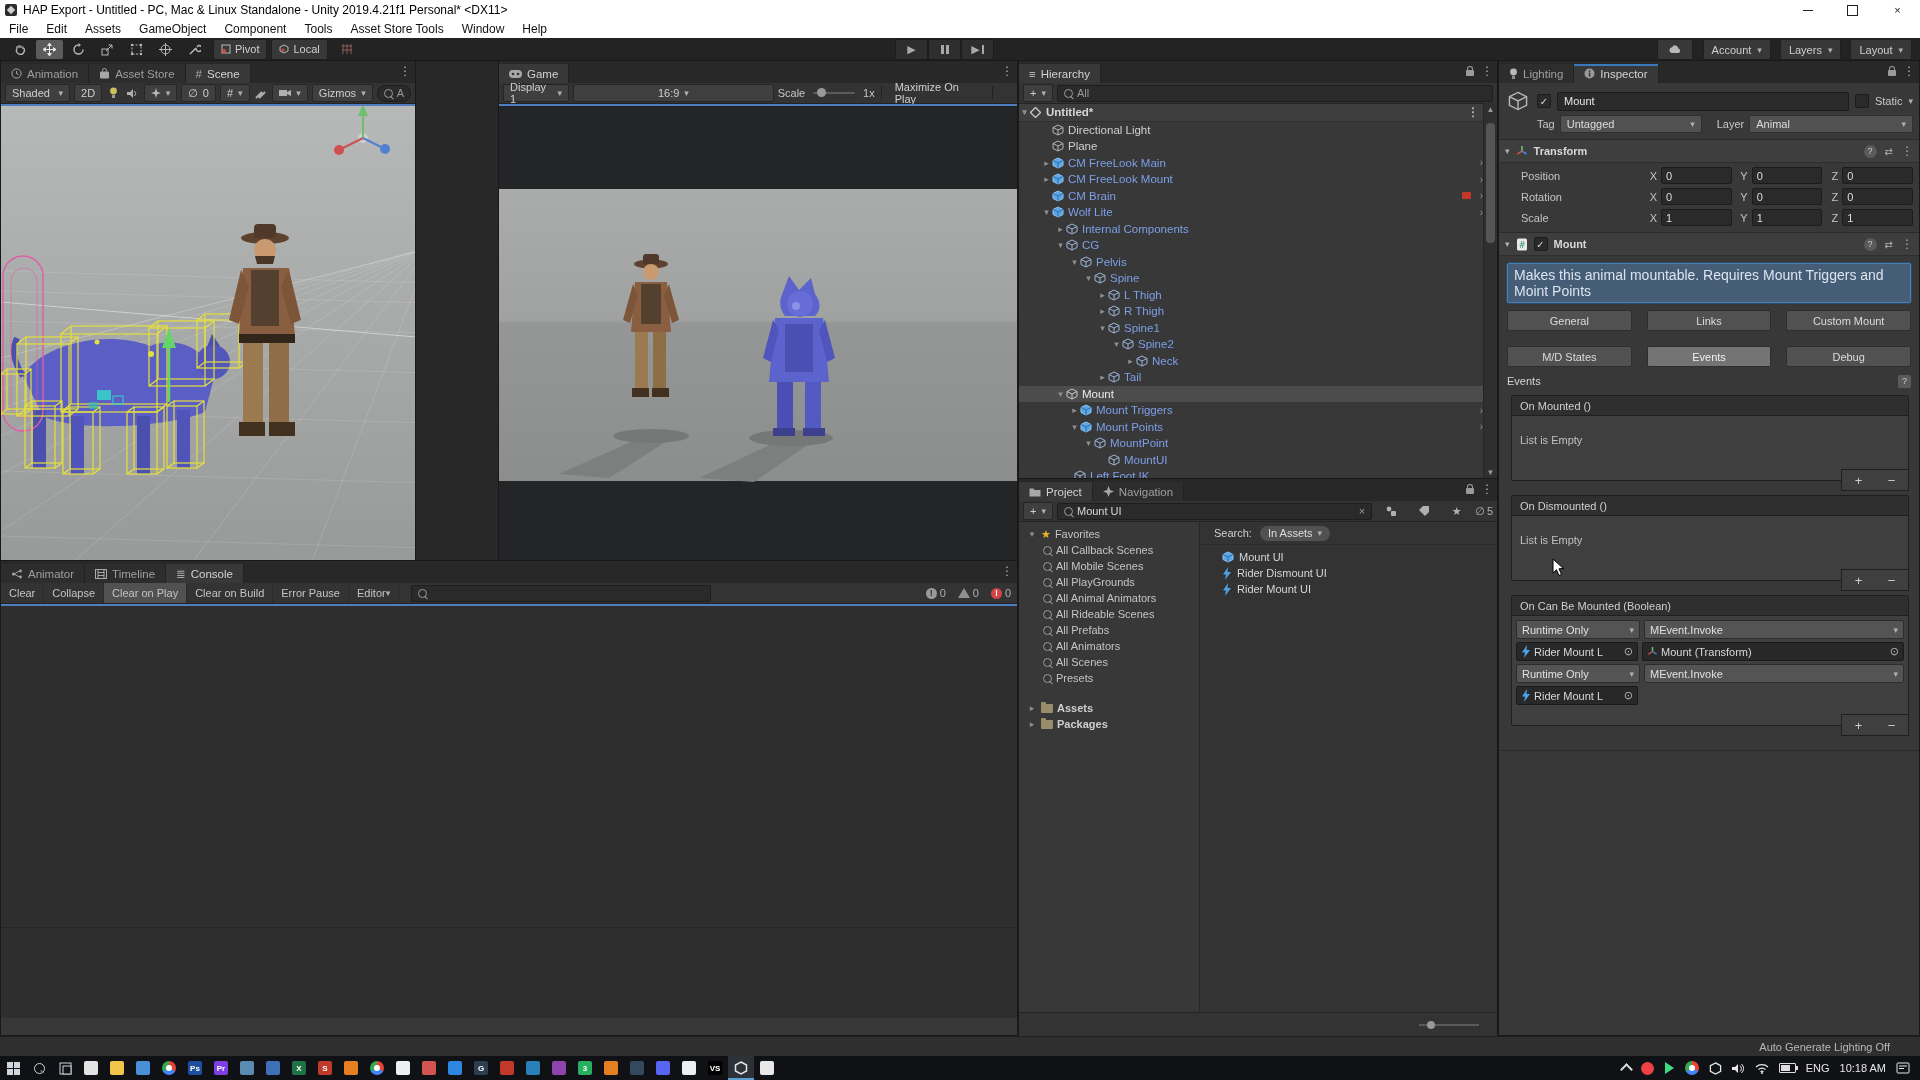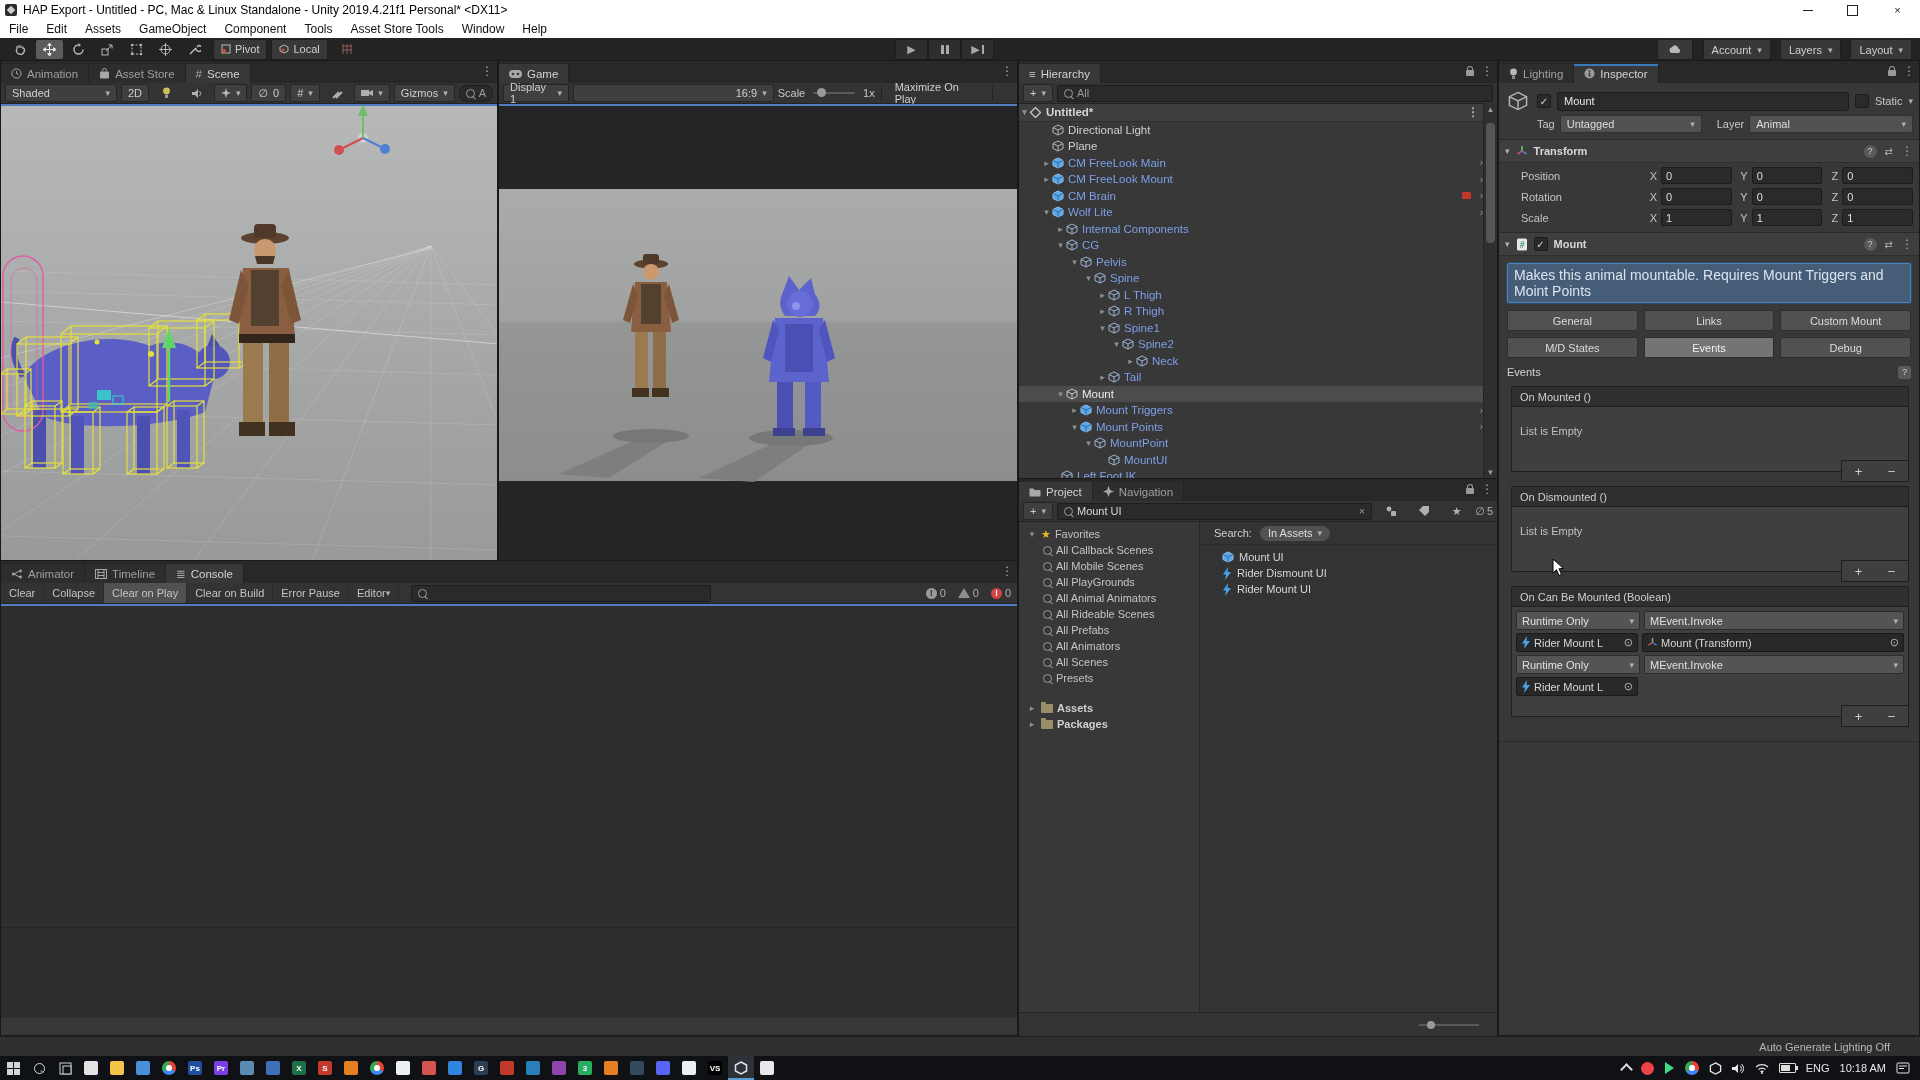--- a/index.html
+++ b/index.html
@@ -44,21 +44,21 @@
   .kebab{color:#b5b5b5;font-size:12px;letter-spacing:0}
   .lock{position:relative;width:8px;height:6px;background:#9a9a9a;border-radius:1px;margin-top:4px}
   .lock:before{content:"";position:absolute;left:1px;top:-4px;width:4px;height:4px;border:1px solid #9a9a9a;border-bottom:none;border-radius:3px 3px 0 0}
   .ptoolbar{height:20px;background:#333333;border-bottom:1px solid #232323;display:flex;align-items:center;padding:0 4px;gap:4px}
   .mini-dd{height:16px;display:flex;align-items:center;gap:5px;background:#3f3f3f;border:1px solid #262626;border-radius:2px;padding:0 6px;color:#cfcfcf}
   .search-box{height:15px;background:#2a2a2a;border:1px solid #1d1d1d;border-radius:8px;display:flex;align-items:center;padding:0 6px;gap:4px;color:#9a9a9a}
   .mag{position:relative;width:7px;height:7px;border:1px solid #9a9a9a;border-radius:50%;flex:none}
   .mag:after{content:"";position:absolute;left:6px;top:6px;width:4px;height:1px;background:#9a9a9a;transform:rotate(45deg);transform-origin:0 0}
 
   
-  #scene-panel{left:0;top:60px;width:498px;height:500px}
+  #scene-panel{left:0;top:60px;width:416px;height:500px}
   #game-panel{left:498px;top:60px;width:520px;height:500px}
   .viewport{position:relative;width:100%;height:458px;border-top:2px solid #4f7dbf;overflow:hidden}
   #scene-viewport{background:linear-gradient(#b7b9b8,#9b9d9c)}
   #game-viewport{background:#242526}
   .vtb-sep{width:1px;height:14px;background:#222;margin:0 2px}
   .scale-track{width:44px;height:2px;background:#5a5a5a;border-radius:1px;position:relative;margin:0 4px}
   .scale-knob{position:absolute;left:4px;top:-4px;width:9px;height:9px;border-radius:50%;background:#999}
 
   
   #console-panel{left:0;top:560px;width:1018px;height:476px}
@@ -117,21 +117,21 @@
   .comp-header{height:22px;display:flex;align-items:center;gap:6px;background:#3e3e3e;padding:0 6px;border-bottom:1px solid #2e2e2e}
   .comp-title{font-weight:bold;color:#d8d8d8}
   .comp-right{margin-left:auto;display:flex;align-items:center;gap:8px;color:#b5b5b5}
   .qmark{width:13px;height:13px;border-radius:50%;background:#5a5a5a;color:#cfcfcf;display:flex;align-items:center;justify-content:center;font-size:9px}
   .preset-ico{font-size:10px;color:#b5b5b5}
   .trow{display:flex;align-items:center;height:21px;padding:0 6px;gap:4px}
   .trow .tlabel{width:120px;color:#c4c4c4}
   .axis-lbl{width:12px;text-align:right;color:#c4c4c4}
   .num-field{flex:1;height:15px;background:#2a2a2a;border:1px solid #1c1c1c;border-radius:2px;display:flex;align-items:center;padding:0 4px;color:#dfdfdf}
   #help-box{margin:7px 8px;background:#455d77;border:1px solid #4e7fb1;box-shadow:0 0 0 1px #2b4c6d;border-radius:2px;padding:3px 6px;color:#dbe4ee;font-size:14px}
-  #mount-tabs{display:grid;grid-template-columns:1fr 1fr 1fr;gap:6px;margin:4px 8px}
+  #mount-tabs{display:grid;grid-template-columns:1fr 1fr 1fr;gap:15px;margin:4px 8px}
   .mtab{height:19px;background:#515151;border:1px solid #2e2e2e;border-radius:2px;display:flex;align-items:center;justify-content:center;color:#dcdcdc}
   .mtab.active{background:#747474;color:#f0f0f0}
   #events-title-row{display:flex;align-items:center;height:20px;padding:0 8px;margin-top:2px}
   #events-title-row .q{margin-left:auto}
   .evgroup{margin:4px 10px 14px 12px;border:1px solid #1f1f1f;border-radius:2px;background:#3f3f3f;position:relative}
   .evheader{height:19px;background:#2f2f2f;border-bottom:1px solid #1f1f1f;display:flex;align-items:center;padding:0 8px;color:#cfcfcf;border-radius:2px 2px 0 0}
   .evempty{padding:18px 8px 22px 8px;color:#c0c0c0}
   .evfooter{height:12px;position:relative}
   .pm-box{position:absolute;right:-1px;bottom:-11px;width:66px;height:20px;background:#3f3f3f;border:1px solid #1f1f1f;display:flex}
   .pm{flex:1;display:flex;align-items:center;justify-content:center;color:#cfcfcf;font-size:13px}
@@ -536,21 +536,21 @@
       </div>
       <div class="strip-right">
           <span class="kebab">⋮</span>
         </div>
     </div>
     <div class="ptoolbar">
       <div class="mini-dd">
           <span>Display 1</span>
           <span class="caret">▾</span>
         </div>
-      <div class="mini-dd" style="width:196px;justify-content:flex-end">
+      <div class="mini-dd" style="width:196px;justify-content:center">
           <span>16:9</span>
           <span class="caret">▾</span>
         </div>
       <span>Scale</span>
       <div class="scale-track">
           <div class="scale-knob"></div>
         </div>
       <span>1x</span>
       <div class="vtb-sep"></div>
       <div class="mini-dd" style="background:transparent;border-color:transparent">
@@ -924,21 +924,21 @@
         <div class="hrow" style="padding-left: 78px;">
           <span class="arrow"></span>
           <span class="hicon">
             <svg width="12" height="12" viewBox="0 0 12 12">
               <path d="M6 1 L11 3.5 V8.5 L6 11 L1 8.5 V3.5 Z" fill="none" stroke="#9fb6d8"></path>
               <path d="M1 3.5 L6 6 L11 3.5 M6 6 V11" fill="none" stroke="#9fb6d8"></path>
             </svg>
           </span>
           <span class="hlabel t-prefab">MountUI</span>
         </div>
-        <div class="hrow" style="padding-left: 31px;">
+        <div class="hrow" style="padding-left: 44px;">
           <span class="arrow"></span>
           <span class="hicon">
             <svg width="12" height="12" viewBox="0 0 12 12">
               <path d="M6 1 L11 3.5 V8.5 L6 11 L1 8.5 V3.5 Z" fill="none" stroke="#9fb6d8"></path>
               <path d="M1 3.5 L6 6 L11 3.5 M6 6 V11" fill="none" stroke="#9fb6d8"></path>
             </svg>
           </span>
           <span class="hlabel t-prefab">Left Foot IK</span>
         </div>
       </div>

